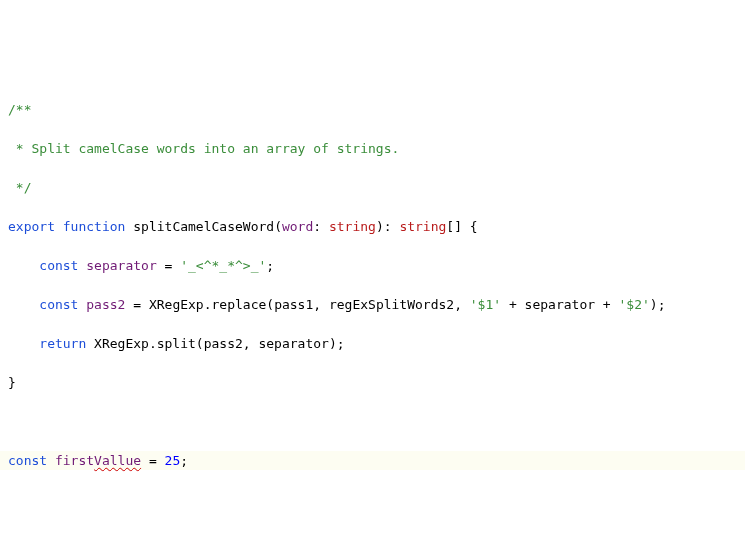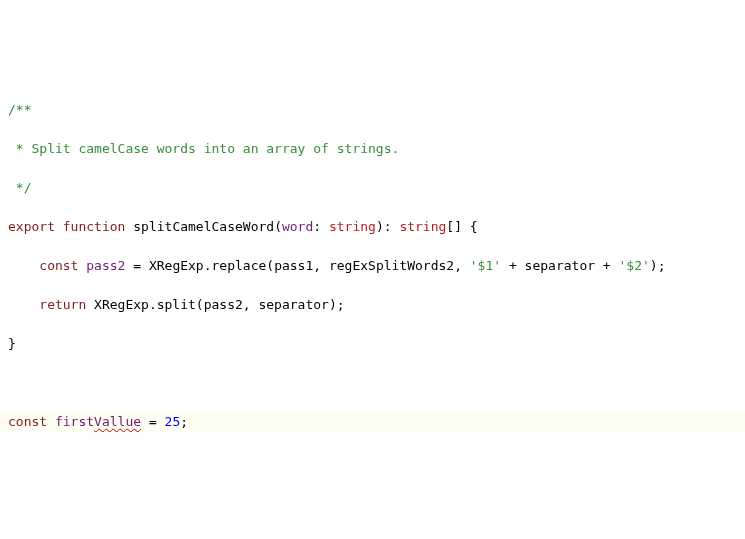--- a/index.html
+++ b/index.html
@@ -23,21 +23,21 @@
     position: relative;
   }
   .line.highlight {
     background: #fdfdf2;
     margin-left: -8px;
     margin-right: -8px;
     padding-left: 8px;
     padding-right: 12px;
   }
   .comment { color: #3a8d3a; }
-  .keyword { color: #7f1d1d; }
+  .keyword { color: #1d4ed8; }
   .type { color: #b91c1c; }
   .func { color: #000000; text-align: center; }
   .string { color: #3a8d3a; }
   .number { color: #0000ff; }
   .ident { color: #701a75; }
   .squiggle {
     text-decoration: underline wavy #cc0000;
     text-decoration-thickness: 1px;
     text-underline-offset: 2px;
   }
@@ -45,20 +45,21 @@
 </head>
 <body>
 
 
 
 <div class="editor">
 <div class="line"><span class="comment">/**</span></div>
 <div class="line"><span class="comment"> * Split camelCase words into an array of strings.</span></div>
 <div class="line"><span class="comment"> */</span></div>
 <div class="line"><span class="keyword">export</span> <span class="keyword">function</span> <span class="func">splitCamelCaseWord</span>(<span class="ident">word</span>: <span class="type">string</span>): <span class="type">string</span>[] {</div>
+<div class="line">    <span class="keyword">const</span> <span class="ident">separator</span><span> = </span><span class="string">'_&lt;^*_*^&gt;_'</span>;</div>
 <div class="line">    <span class="keyword">const</span> <span class="ident">pass2</span><span> = XRegExp.replace(pass1, regExSplitWords2, </span><span class="string">'$1'</span><span> + separator + </span><span class="string">'$2'</span><span>);</span></div>
 <div class="line">    <span class="keyword">return</span><span> XRegExp.split(pass2, separator);</span></div>
 <div class="line"><span>}</span></div>
 <div class="line"> </div>
 <div class="line highlight"><span class="keyword">const</span> <span class="ident">first<span class="squiggle">Vallue</span></span><span> = </span><span class="number">25</span><span>;</span></div>
 <div class="line"> </div>
 
 
 
 

